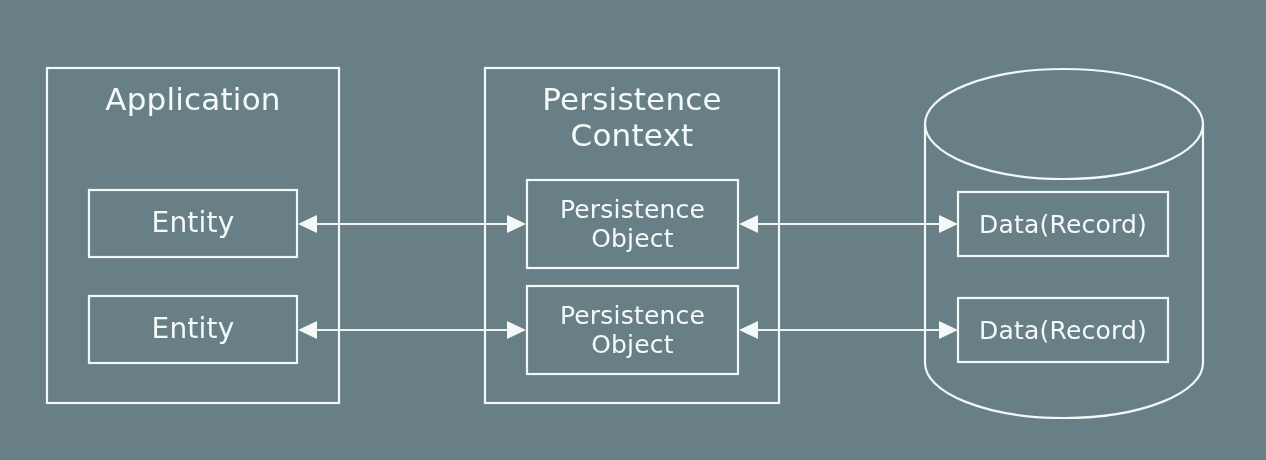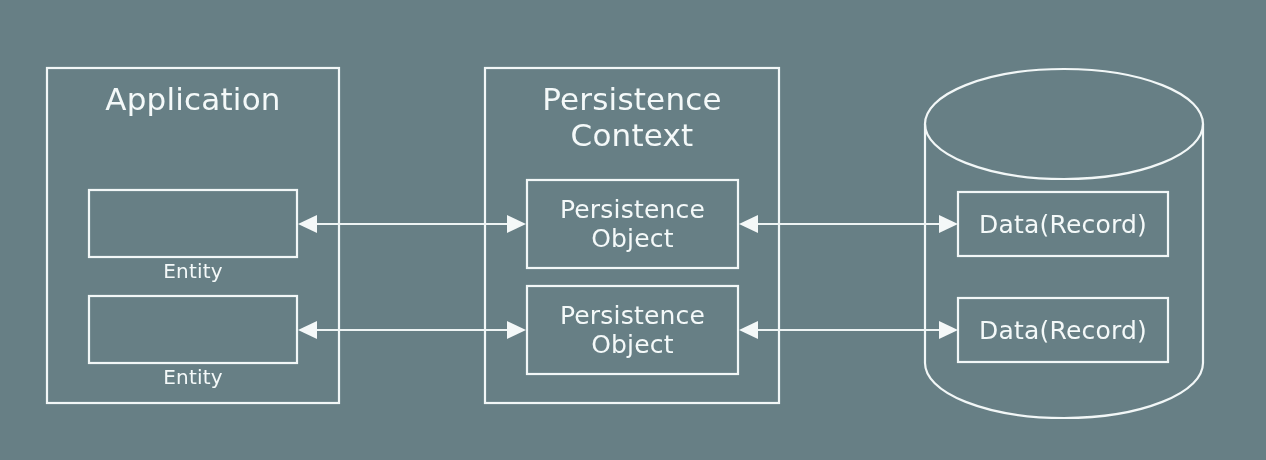--- a/index.html
+++ b/index.html
@@ -44,22 +44,21 @@
     text-align: center;
     line-height: 1.16;
     letter-spacing: 0.2px;
     white-space: pre-line;
     user-select: none;
   }
   .group-title {
     font-size: 31px;
   }
   .box-label-1 {
-    font-size: 20px;
-    margin-top: 48px;
+    font-size: 28px;
   }
   .box-label-2 {
     font-size: 25px;
   }
   .center-xy {
     display: flex;
     align-items: center;
     justify-content: center;
   }
 </style>

